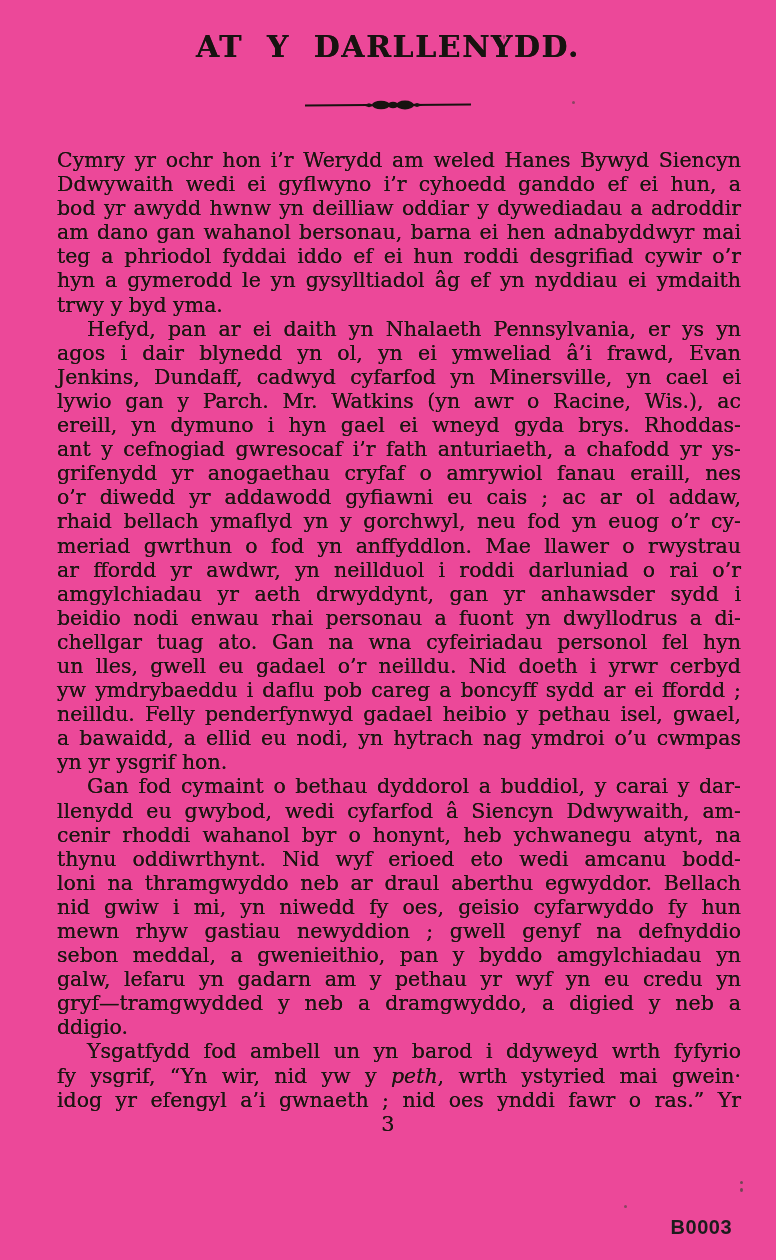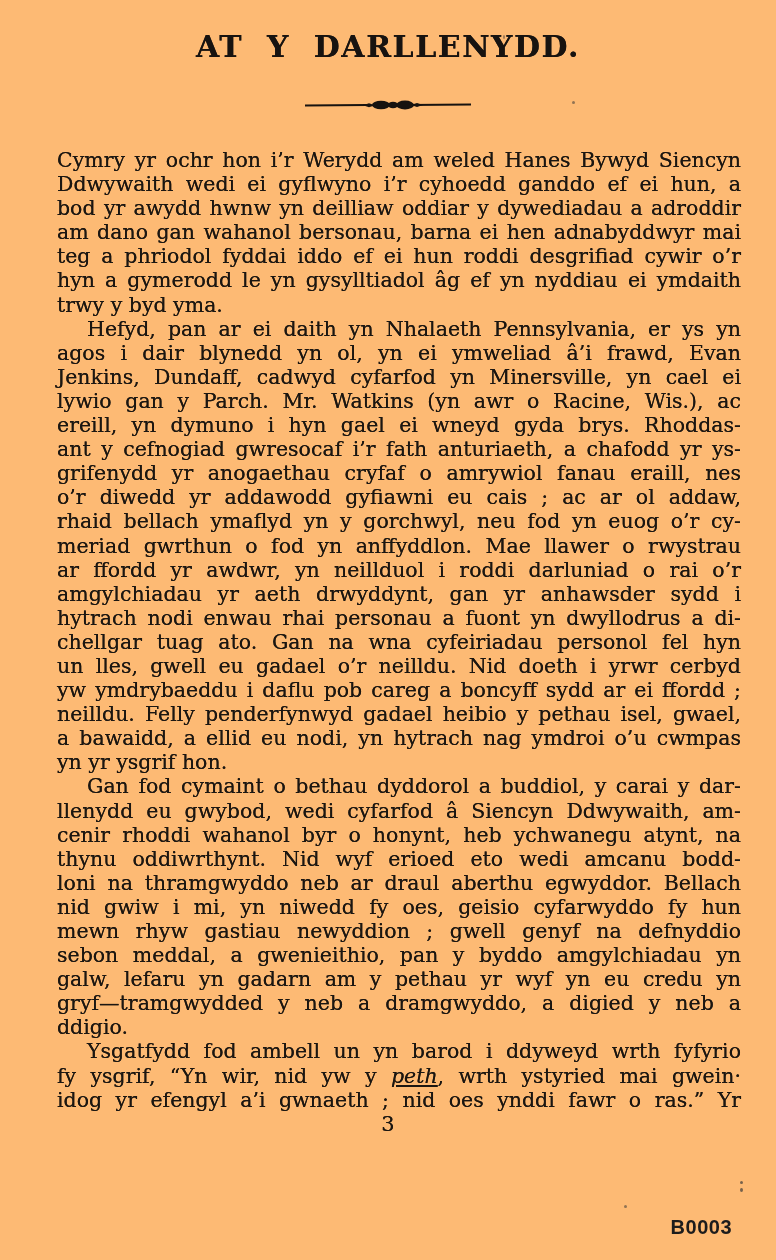--- a/index.html
+++ b/index.html
@@ -5,21 +5,21 @@
   html, body { margin: 0; padding: 0; }
   body {
     width: 776px; height: 1260px;
     background: #ffffff;
     font-family: "DejaVu Serif", serif;
     overflow: hidden;
   }
   .page {
     position: relative;
     width: 776px; height: 1260px;
-    background: #fdba74;
+    background: #ec4899;
     color: #1b1510;
   }
   .title {
     margin: 0; padding-top: 31px;
     text-align: center;
     font-size: 30px; line-height: 32px;
     font-weight: bold;
     letter-spacing: 1.5px;
     word-spacing: 12px;
     color: #171310;
@@ -59,21 +59,21 @@
     font-size: 20px;
     letter-spacing: 0.5px;
     color: #1c1c1c;
   }
   .speck { position: absolute; background: #4a443e; border-radius: 50%; }
   .speck-1 { left: 503px; top: 35px;  width: 2px; height: 4px; opacity: .55; }
   .speck-2 { left: 572px; top: 101px; width: 3px; height: 3px; opacity: .6; }
   .speck-3a{ left: 740px; top: 1181px; width: 3px; height: 3px; opacity: .75; }
   .speck-3b{ left: 740px; top: 1188px; width: 3px; height: 4px; opacity: .75; }
   .speck-4 { left: 624px; top: 1205px; width: 3px; height: 3px; opacity: .6; }
-  i { font-style: italic; text-decoration: underline; }
+  i { font-style: italic; }
 </style>
 </head>
 <body>
 
 <div class="page">
 
   <h1 class="title">AT Y DARLLENYDD.</h1>
 
   <div class="divider">
     <svg width="170" height="12" viewBox="0 0 170 12">
@@ -100,21 +100,21 @@
       <div class="line">Jenkins, Dundaff, cadwyd cyfarfod yn Minersville, yn cael ei</div>
       <div class="line">lywio gan y Parch. Mr. Watkins (yn awr o Racine, Wis.), ac</div>
       <div class="line">ereill, yn dymuno i hyn gael ei wneyd gyda brys. Rhoddas-</div>
       <div class="line">ant y cefnogiad gwresocaf i’r fath anturiaeth, a chafodd yr ys-</div>
       <div class="line">grifenydd yr anogaethau cryfaf o amrywiol fanau eraill, nes</div>
       <div class="line">o’r diwedd yr addawodd gyfiawni eu cais ; ac ar ol addaw,</div>
       <div class="line">rhaid bellach ymaflyd yn y gorchwyl, neu fod yn euog o’r cy-</div>
       <div class="line">meriad gwrthun o fod yn anffyddlon. Mae llawer o rwystrau</div>
       <div class="line">ar ffordd yr awdwr, yn neillduol i roddi darluniad o rai o’r</div>
       <div class="line">amgylchiadau yr aeth drwyddynt, gan yr anhawsder sydd i</div>
-      <div class="line">hytrach nodi enwau rhai personau a fuont yn dwyllodrus a di-</div>
+      <div class="line">beidio nodi enwau rhai personau a fuont yn dwyllodrus a di-</div>
       <div class="line">chellgar tuag ato. Gan na wna cyfeiriadau personol fel hyn</div>
       <div class="line">un lles, gwell eu gadael o’r neilldu. Nid doeth i yrwr cerbyd</div>
       <div class="line">yw ymdrybaeddu i daflu pob careg a boncyff sydd ar ei ffordd ;</div>
       <div class="line">neilldu. Felly penderfynwyd gadael heibio y pethau isel, gwael,</div>
       <div class="line">a bawaidd, a ellid eu nodi, yn hytrach nag ymdroi o’u cwmpas</div>
       <div class="line para-end">yn yr ysgrif hon.</div>
       <div class="line indent">Gan fod cymaint o bethau dyddorol a buddiol, y carai y dar-</div>
       <div class="line">llenydd eu gwybod, wedi cyfarfod â Siencyn Ddwywaith, am-</div>
       <div class="line">cenir rhoddi wahanol byr o honynt, heb ychwanegu atynt, na</div>
       <div class="line">thynu oddiwrthynt. Nid wyf erioed eto wedi amcanu bodd-</div>

